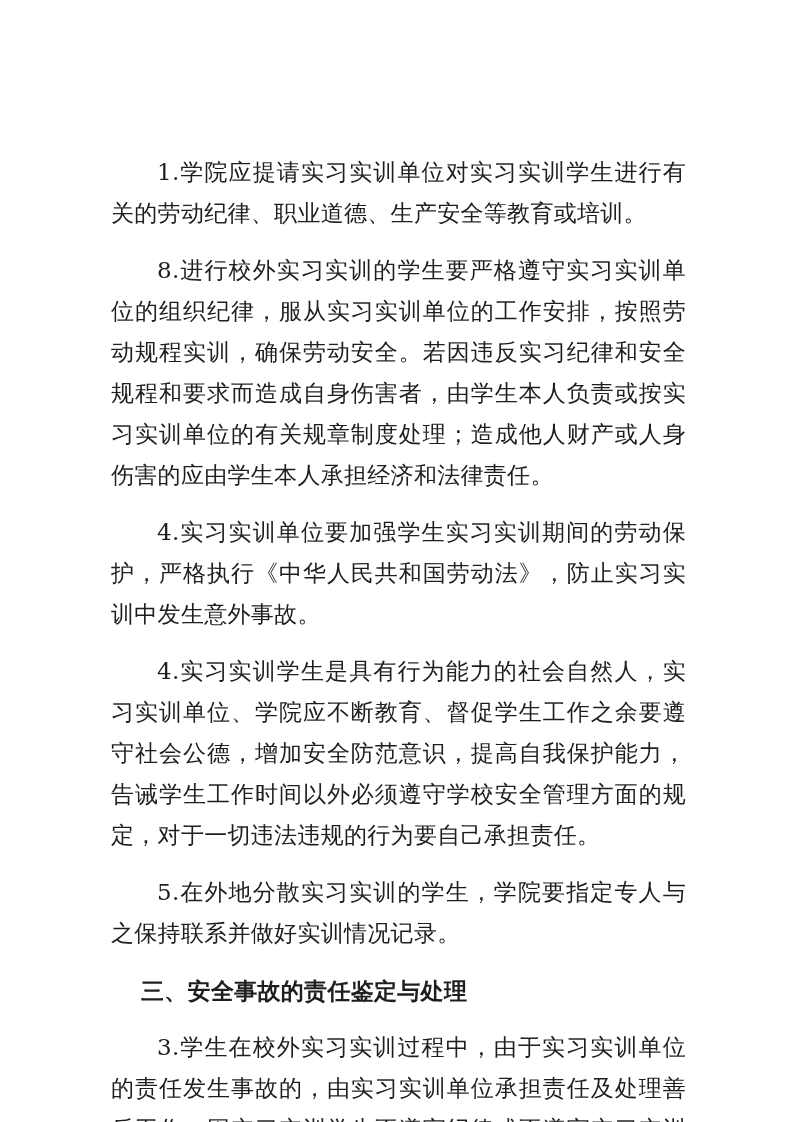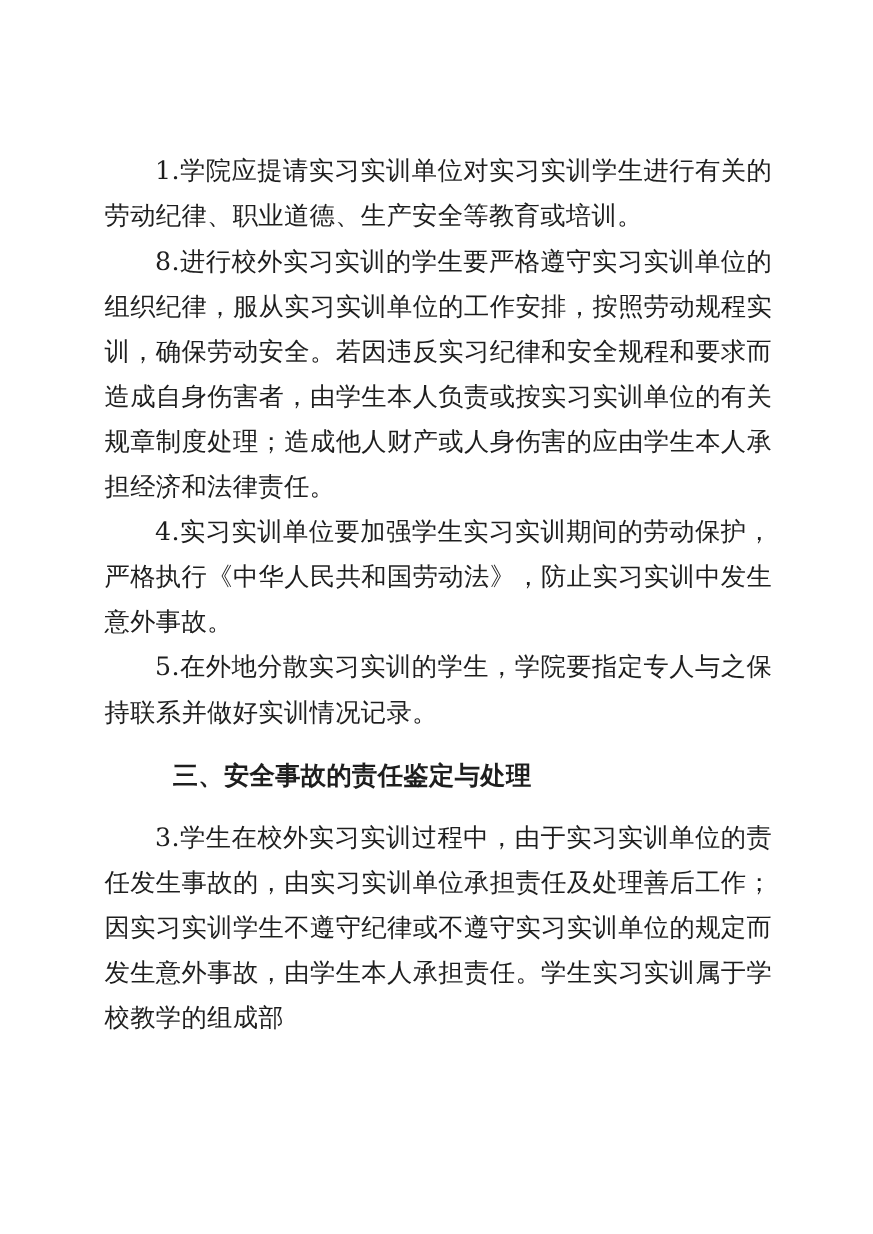--- a/index.html
+++ b/index.html
@@ -16,43 +16,44 @@
     font-family: "DejaVu Serif", "Liberation Serif", serif;
     color: #1e1e1e;
   }
   .content {
     position: absolute;
     left: 95px;
     top: 136px;
     width: 607px;
   }
   .body-para {
-    margin: 0;
+    margin: 16px;
     font-size: 23px;
     line-height: 41px;
     letter-spacing: 0.3px;
     text-align: justify;
     text-justify: inter-ideograph;
     text-indent: 2em;
     font-weight: 400;
   }
   .section-heading {
-    margin: 16px;
+    margin: 0;
     font-size: 23px;
     line-height: 41px;
     letter-spacing: 0.3px;
     text-indent: 2em;
     font-weight: 700;
   }
 </style>
 </head>
 <body>
 
 <div class="page">
   <div class="content">
     <p class="body-para">1.学院应提请实习实训单位对实习实训学生进行有关的劳动纪律、职业道德、生产安全等教育或培训。</p>
     <p class="body-para">8.进行校外实习实训的学生要严格遵守实习实训单位的组织纪律，服从实习实训单位的工作安排，按照劳动规程实训，确保劳动安全。若因违反实习纪律和安全规程和要求而造成自身伤害者，由学生本人负责或按实习实训单位的有关规章制度处理；造成他人财产或人身伤害的应由学生本人承担经济和法律责任。</p>
     <p class="body-para">4.实习实训单位要加强学生实习实训期间的劳动保护，严格执行《中华人民共和国劳动法》，防止实习实训中发生意外事故。</p>
+    <p class="body-para">4.实习实训学生是具有行为能力的社会自然人，实习实训单位、学院应不断教育、督促学生工作之余要遵守社会公德，增加安全防范意识，提高自我保护能力，告诫学生工作时间以外必须遵守学校安全管理方面的规定，对于一切违法违规的行为要自己承担责任。</p>
     <p class="body-para">5.在外地分散实习实训的学生，学院要指定专人与之保持联系并做好实训情况记录。</p>
     <p class="section-heading">三、安全事故的责任鉴定与处理</p>
     <p class="body-para">3.学生在校外实习实训过程中，由于实习实训单位的责任发生事故的，由实习实训单位承担责任及处理善后工作；因实习实训学生不遵守纪律或不遵守实习实训单位的规定而发生意外事故，由学生本人承担责任。学生实习实训属于学校教学的组成部</p>
   </div>
 </div>
 
 </body></html>

